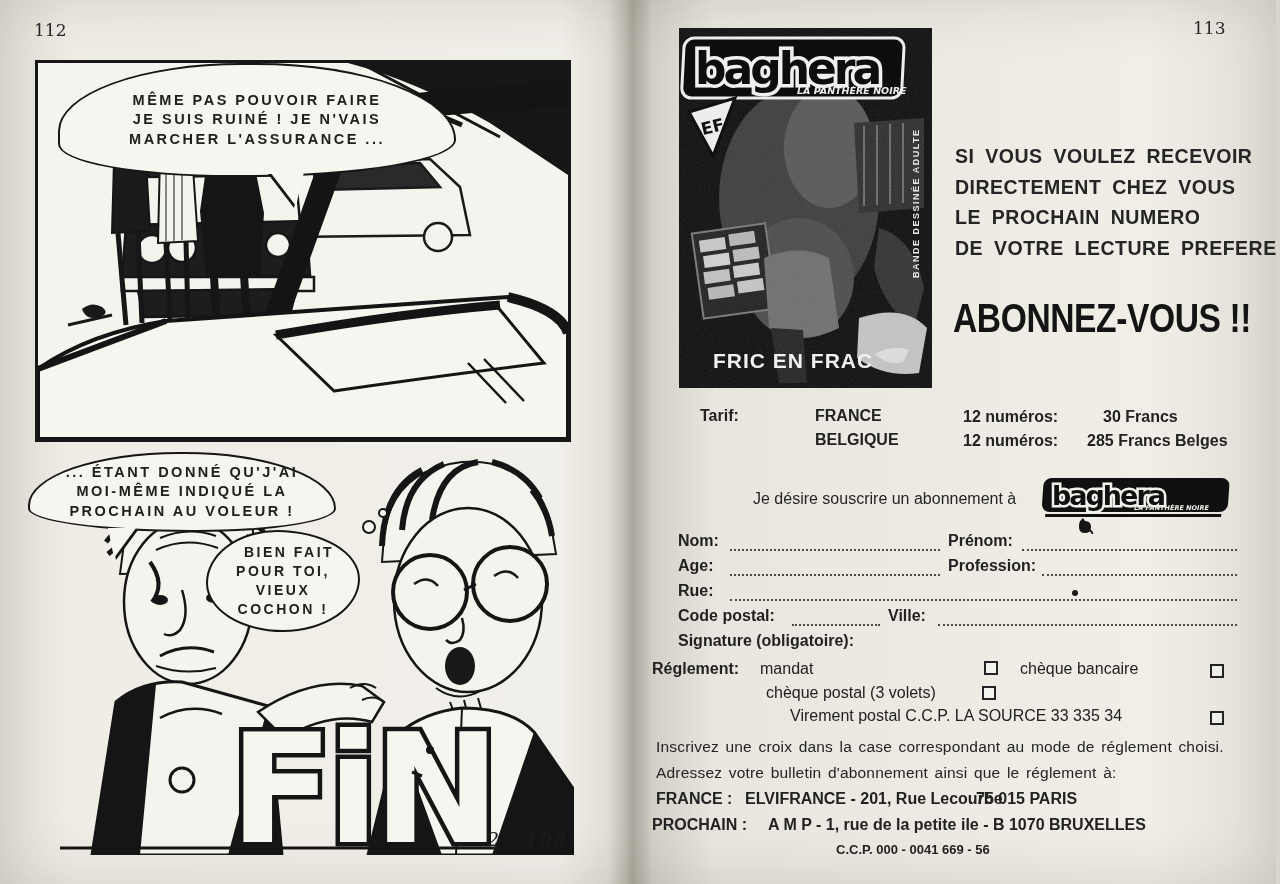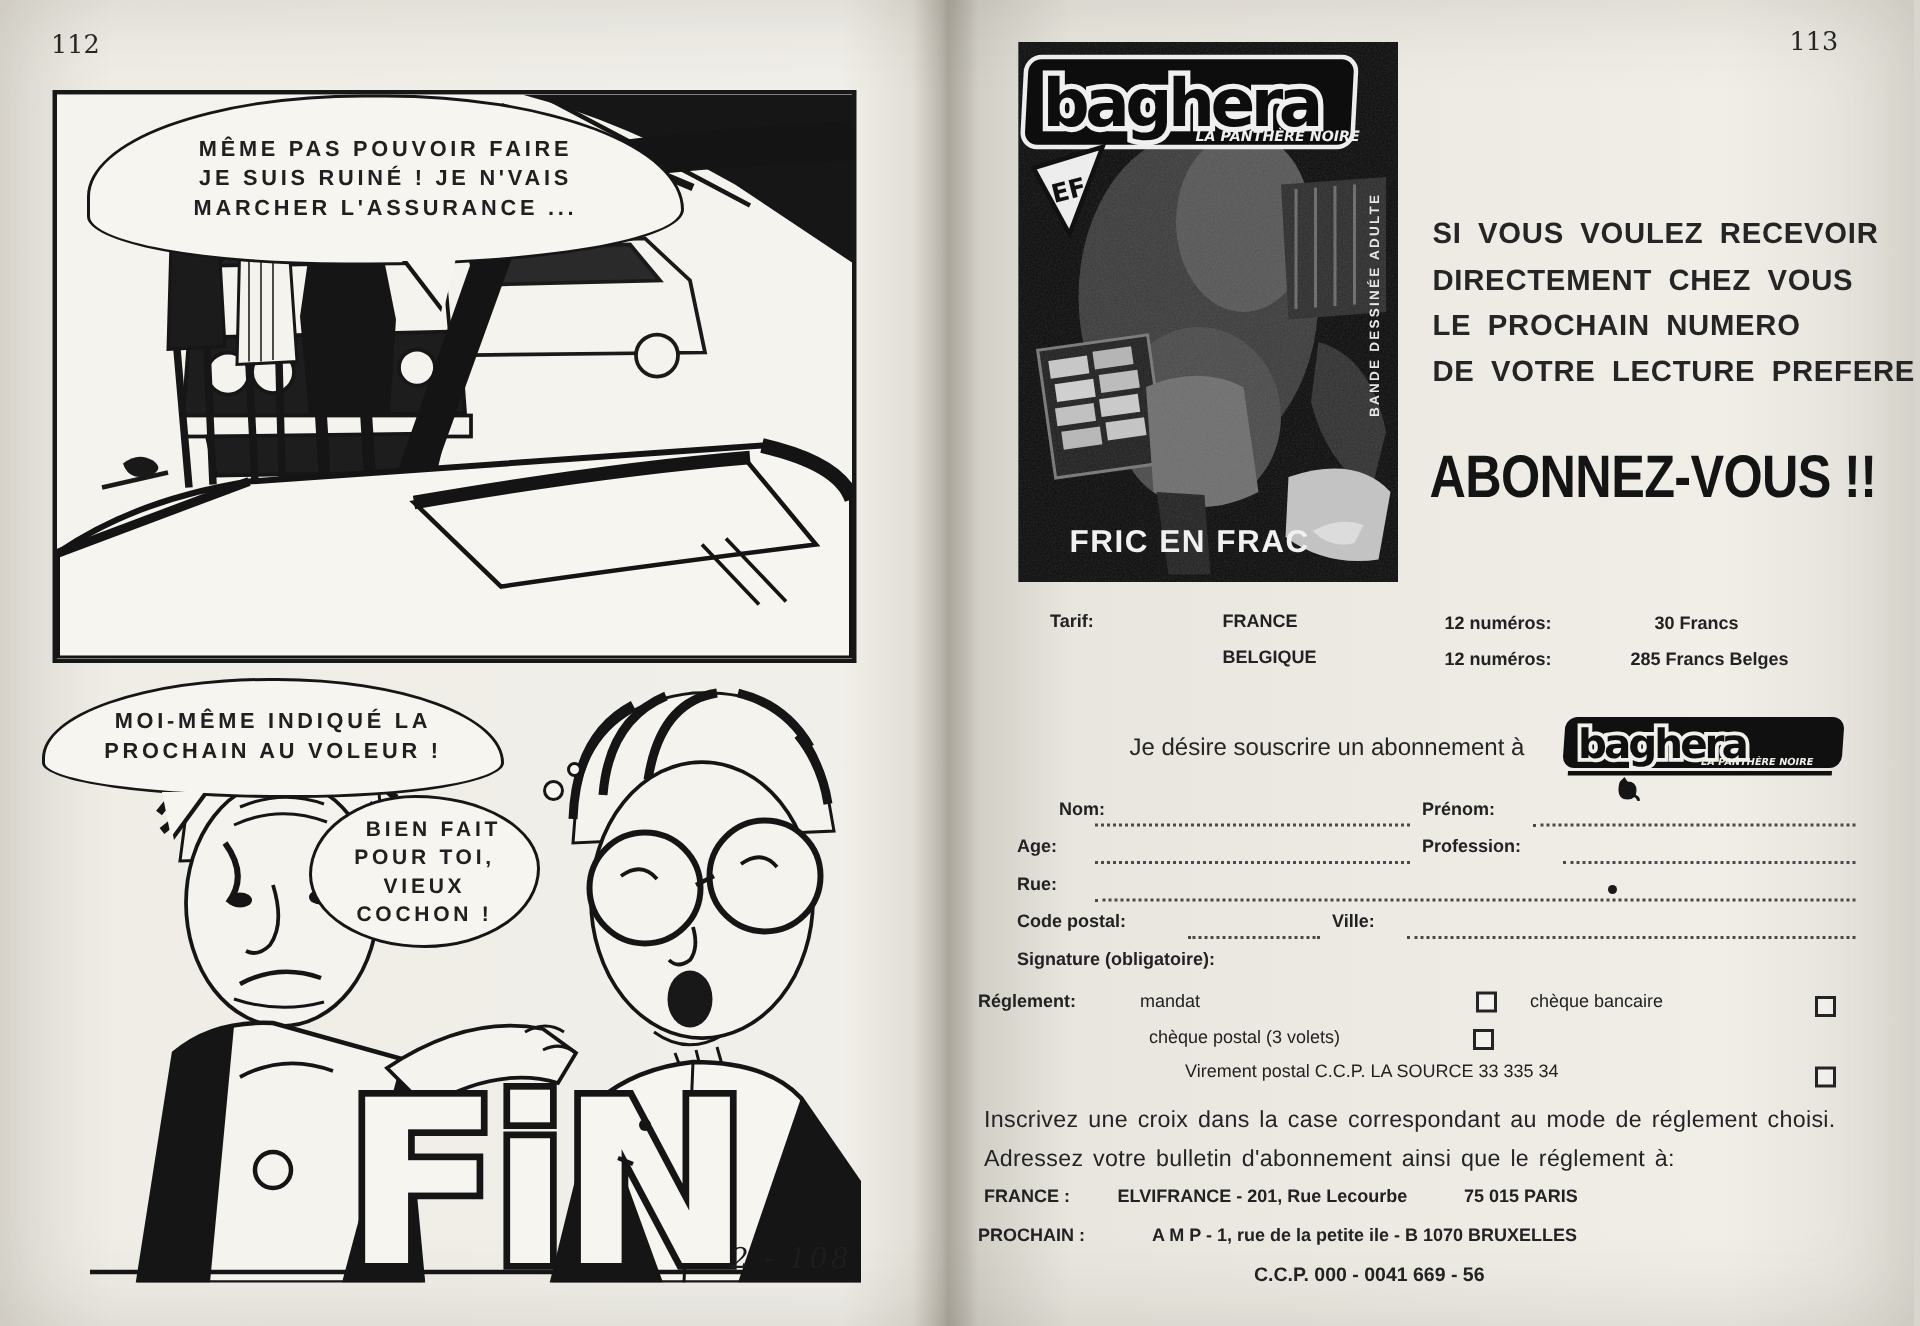--- a/index.html
+++ b/index.html
@@ -17,21 +17,21 @@
     background:#f7f5ef;border:2.5px solid #161616;z-index:4;box-sizing:border-box;
     display:flex;flex-direction:column;justify-content:center;align-items:center;
     font-weight:bold;color:#202020;text-align:center;
   }
   .bubble .bl{white-space:nowrap;line-height:1.35;letter-spacing:2.5px;font-size:14.5px;}
   .tail{position:absolute;width:0;height:0;z-index:5;}
   .plate{font-family:"DejaVu Serif",serif;font-style:italic;font-size:19px;color:#1d1d1d;letter-spacing:2px;}
   
   .pitch-line{font-size:19.5px;font-weight:bold;letter-spacing:.5px;word-spacing:5px;line-height:30.5px;color:#252525;white-space:nowrap;}
   .cta{font-size:40px;font-weight:bold;letter-spacing:-.5px;color:#141414;transform:scaleX(.84);transform-origin:left center;white-space:nowrap;}
-  .b16{font-size:12px;font-weight:bold;color:#222;white-space:nowrap;}
+  .b16{font-size:16px;font-weight:bold;color:#222;white-space:nowrap;}
   .r16{font-size:16px;color:#252525;white-space:nowrap;}
   .dotline{border-bottom:2px dotted #4a4a4a;height:1px;}
   .checkbox{width:14px;height:14px;border:2.5px solid #242424;background:rgba(255,255,255,.35);box-sizing:border-box;}
   .footline{font-size:15.5px;color:#242424;white-space:nowrap;letter-spacing:.2px;word-spacing:2px;}
   .gutter{background:linear-gradient(90deg,rgba(70,62,48,0),rgba(70,62,48,.22) 45%,rgba(70,62,48,.3) 55%,rgba(70,62,48,0));}
 </style>
 </head>
 <body>
 
 <div id="spread">
@@ -136,20 +136,21 @@
       <path d="M226,262 Q280,226 330,236 L352,252 L340,272 Q300,260 252,288 Z" fill="#f5f3ed" stroke="#151515" stroke-width="2.5"></path>
       <path d="M318,238 q14,-8 26,0 M330,250 q12,-6 22,2" stroke="#151515" stroke-width="2" fill="none"></path>
     </g>
     <line x1="28" y1="398" x2="542" y2="398" stroke="#151515" stroke-width="3"></line>
     <text x="330" y="392" text-anchor="middle" font-family="DejaVu Sans, sans-serif" font-size="152" font-weight="bold" fill="#f7f5ef" stroke="#151515" stroke-width="9" paint-order="stroke" letter-spacing="-6">FiN</text>
     <circle cx="398" cy="300" r="4" fill="#151515"></circle>
     <path d="M380,322 l10,4" stroke="#151515" stroke-width="3"></path>
   </svg>
 
   <div class="abs bubble" style="left:28px;top:452px;width:308px;height:80px;border-radius:50% 50% 46% 54% / 68% 72% 30% 30%;">
+    <div class="bl">... ÉTANT DONNÉ QU'J'AI</div>
     <div class="bl">MOI-MÊME INDIQUÉ LA</div>
     <div class="bl">PROCHAIN AU VOLEUR !</div>
   </div>
   <div class="abs tail" style="left:108px;top:528px;border-left:6px solid transparent;border-right:22px solid transparent;border-top:30px solid #f7f5ef;filter:drop-shadow(2px 2px 0 #161616);"></div>
 
   <div class="abs bubble" style="left:206px;top:530px;width:154px;height:102px;border-radius:46% 54% 50% 50% / 52% 48% 52% 48%;">
     <div class="bl" style="font-size:14px;padding-left:12px;">BIEN FAIT</div>
     <div class="bl" style="font-size:14px;">POUR TOI,</div>
     <div class="bl" style="font-size:14px;">VIEUX</div>
     <div class="bl" style="font-size:14px;">COCHON !</div>
@@ -230,21 +231,21 @@
     <rect x="2" y="2" width="186" height="34" rx="8" fill="#101010" transform="skewX(-4)"></rect>
     <text x="10" y="29" font-family="DejaVu Sans, sans-serif" font-size="27" font-weight="bold" letter-spacing="-2" fill="#101010" stroke="#f2f0ea" stroke-width="5" paint-order="stroke">baghera</text>
     <text x="92" y="34" font-family="DejaVu Sans, sans-serif" font-size="6.5" font-style="italic" font-weight="bold" fill="#f2f0ea">LA PANTHÈRE NOIRE</text>
     <rect x="6" y="38" width="176" height="3" fill="#101010" transform="skewX(-4)"></rect>
   </svg>
   <svg class="abs" style="left:1076px;top:518px;" viewBox="0 0 18 16" width="18" height="16">
     <path d="M4,3 L7,0 L9,3 Q15,3 15,9 Q15,15 9,15 Q3,15 3,9 Q3,5 4,3 Z" fill="#151515"></path>
     <path d="M13,12 q4,2 3,4" stroke="#151515" stroke-width="2" fill="none"></path>
   </svg>
 
-  <div class="abs b16" style="left:678px;top:532px;margin-left:28px;">Nom:</div>
+  <div class="abs b16" style="left:678px;top:532px;">Nom:</div>
   <div class="abs dotline" style="left:730px;top:548px;width:210px;"></div>
   <div class="abs b16" style="left:948px;top:532px;">Prénom:</div>
   <div class="abs dotline" style="left:1022px;top:548px;width:215px;"></div>
 
   <div class="abs b16" style="left:678px;top:557px;">Age:</div>
   <div class="abs dotline" style="left:730px;top:573px;width:210px;"></div>
   <div class="abs b16" style="left:948px;top:557px;">Profession:</div>
   <div class="abs dotline" style="left:1042px;top:573px;width:195px;"></div>
 
   <div class="abs b16" style="left:678px;top:582px;">Rue:</div>

